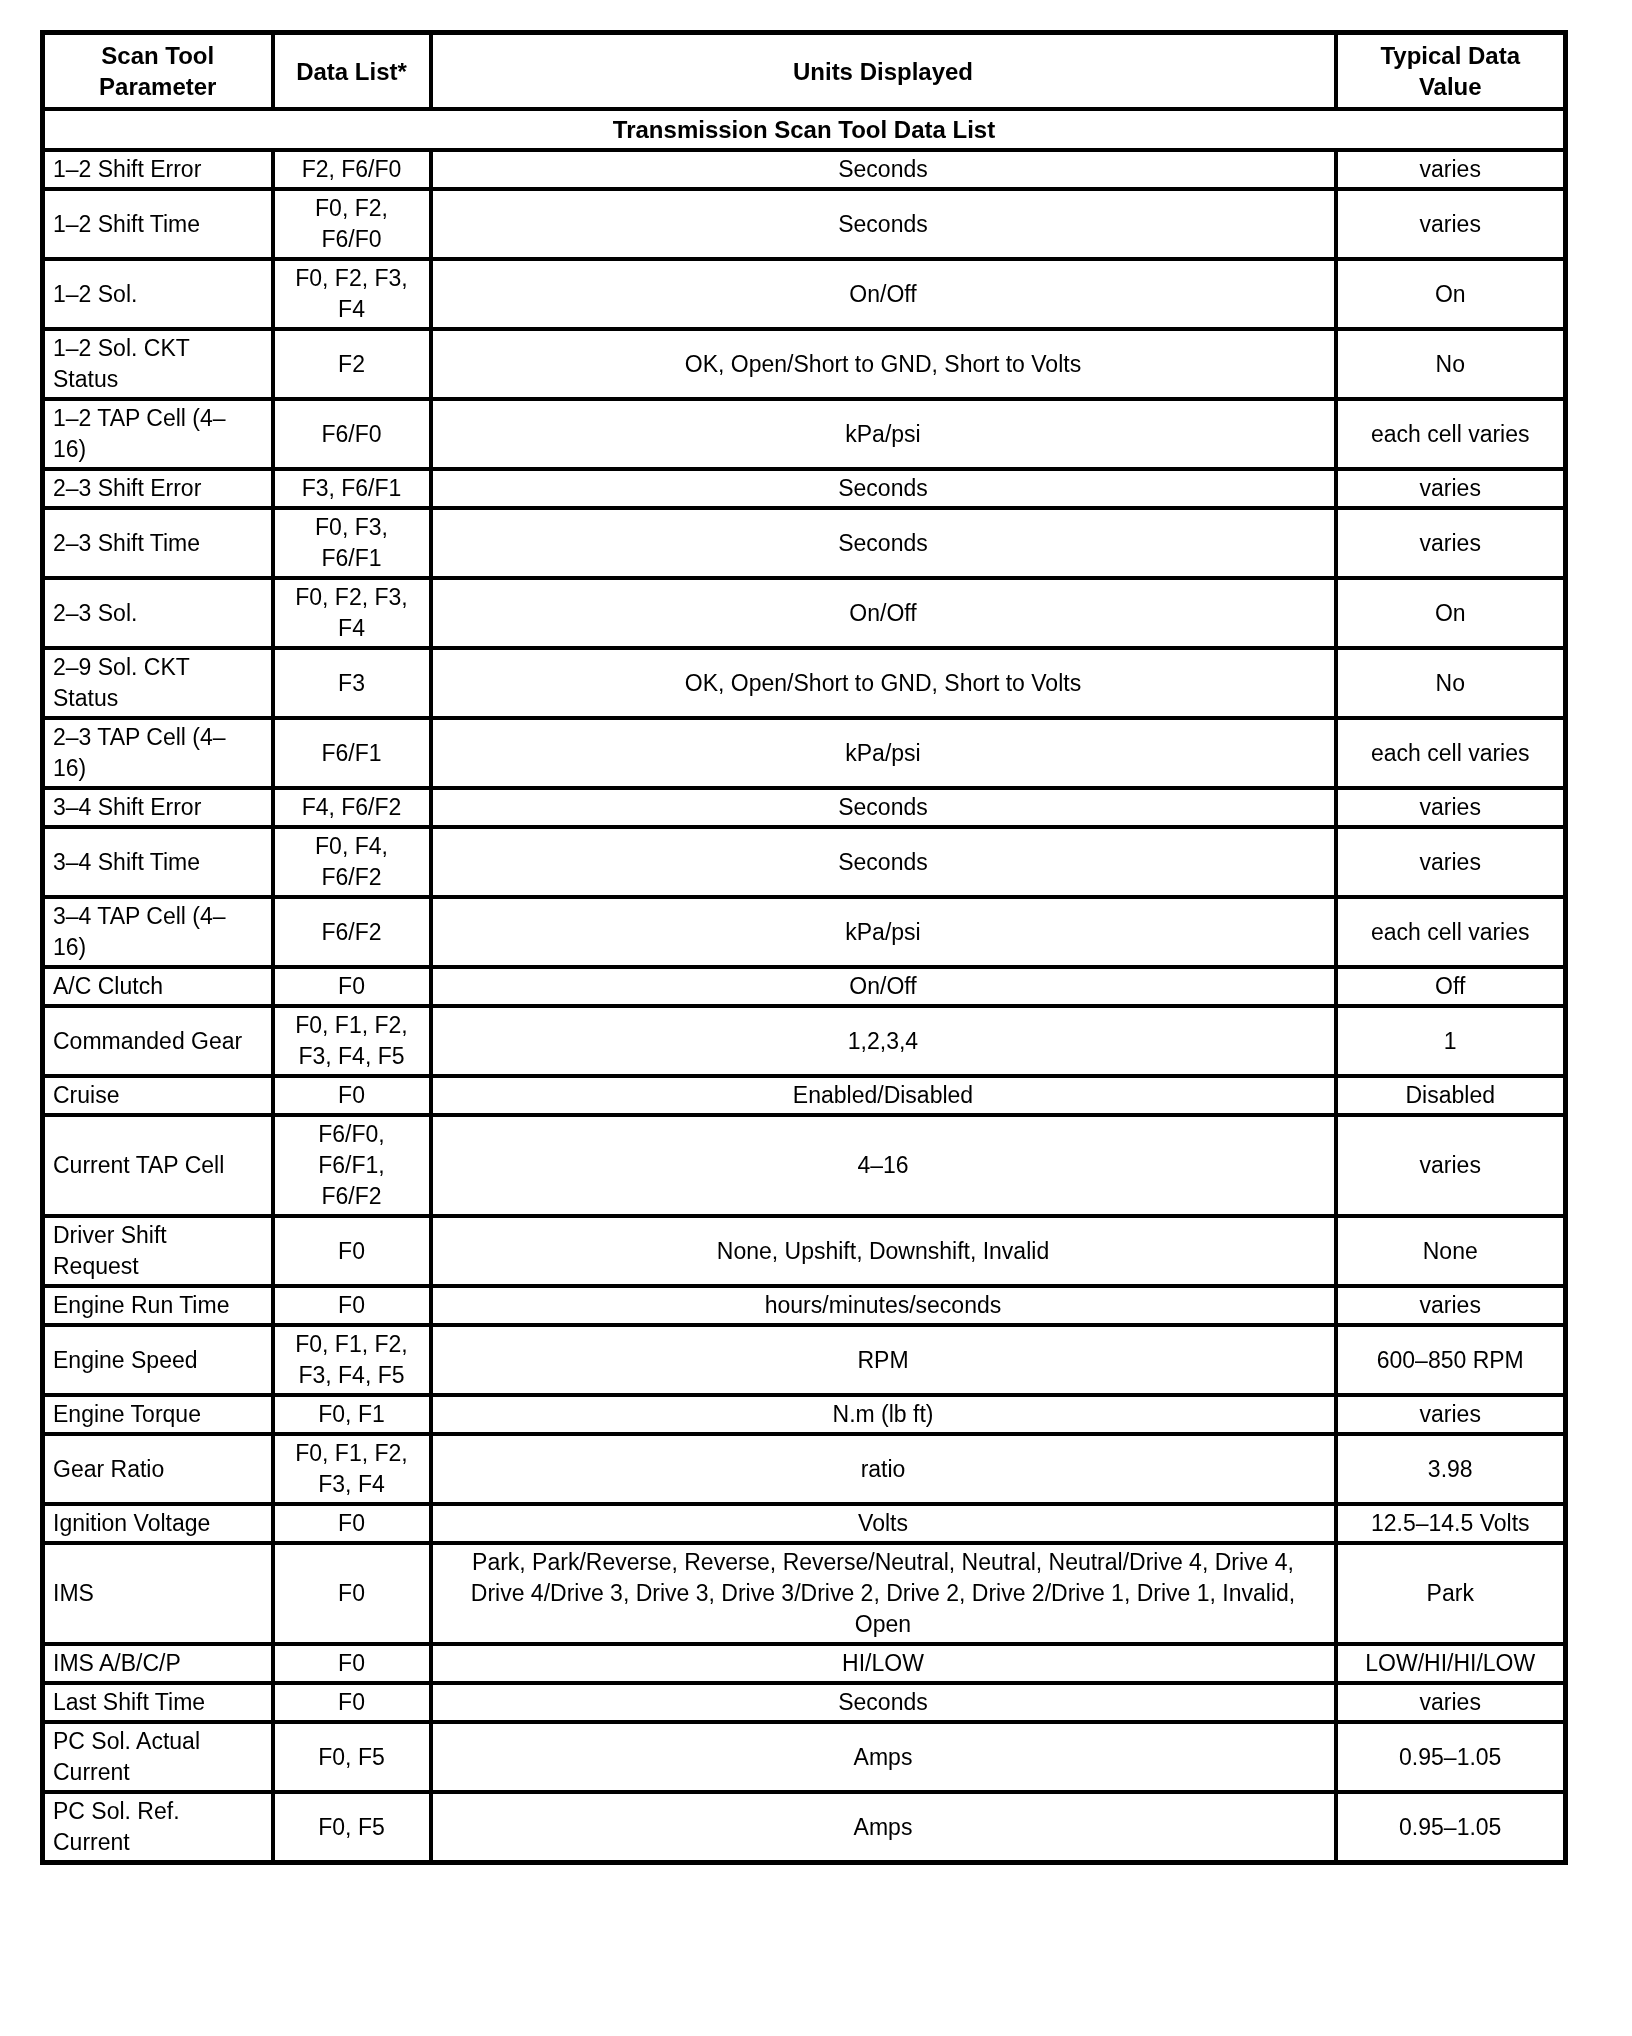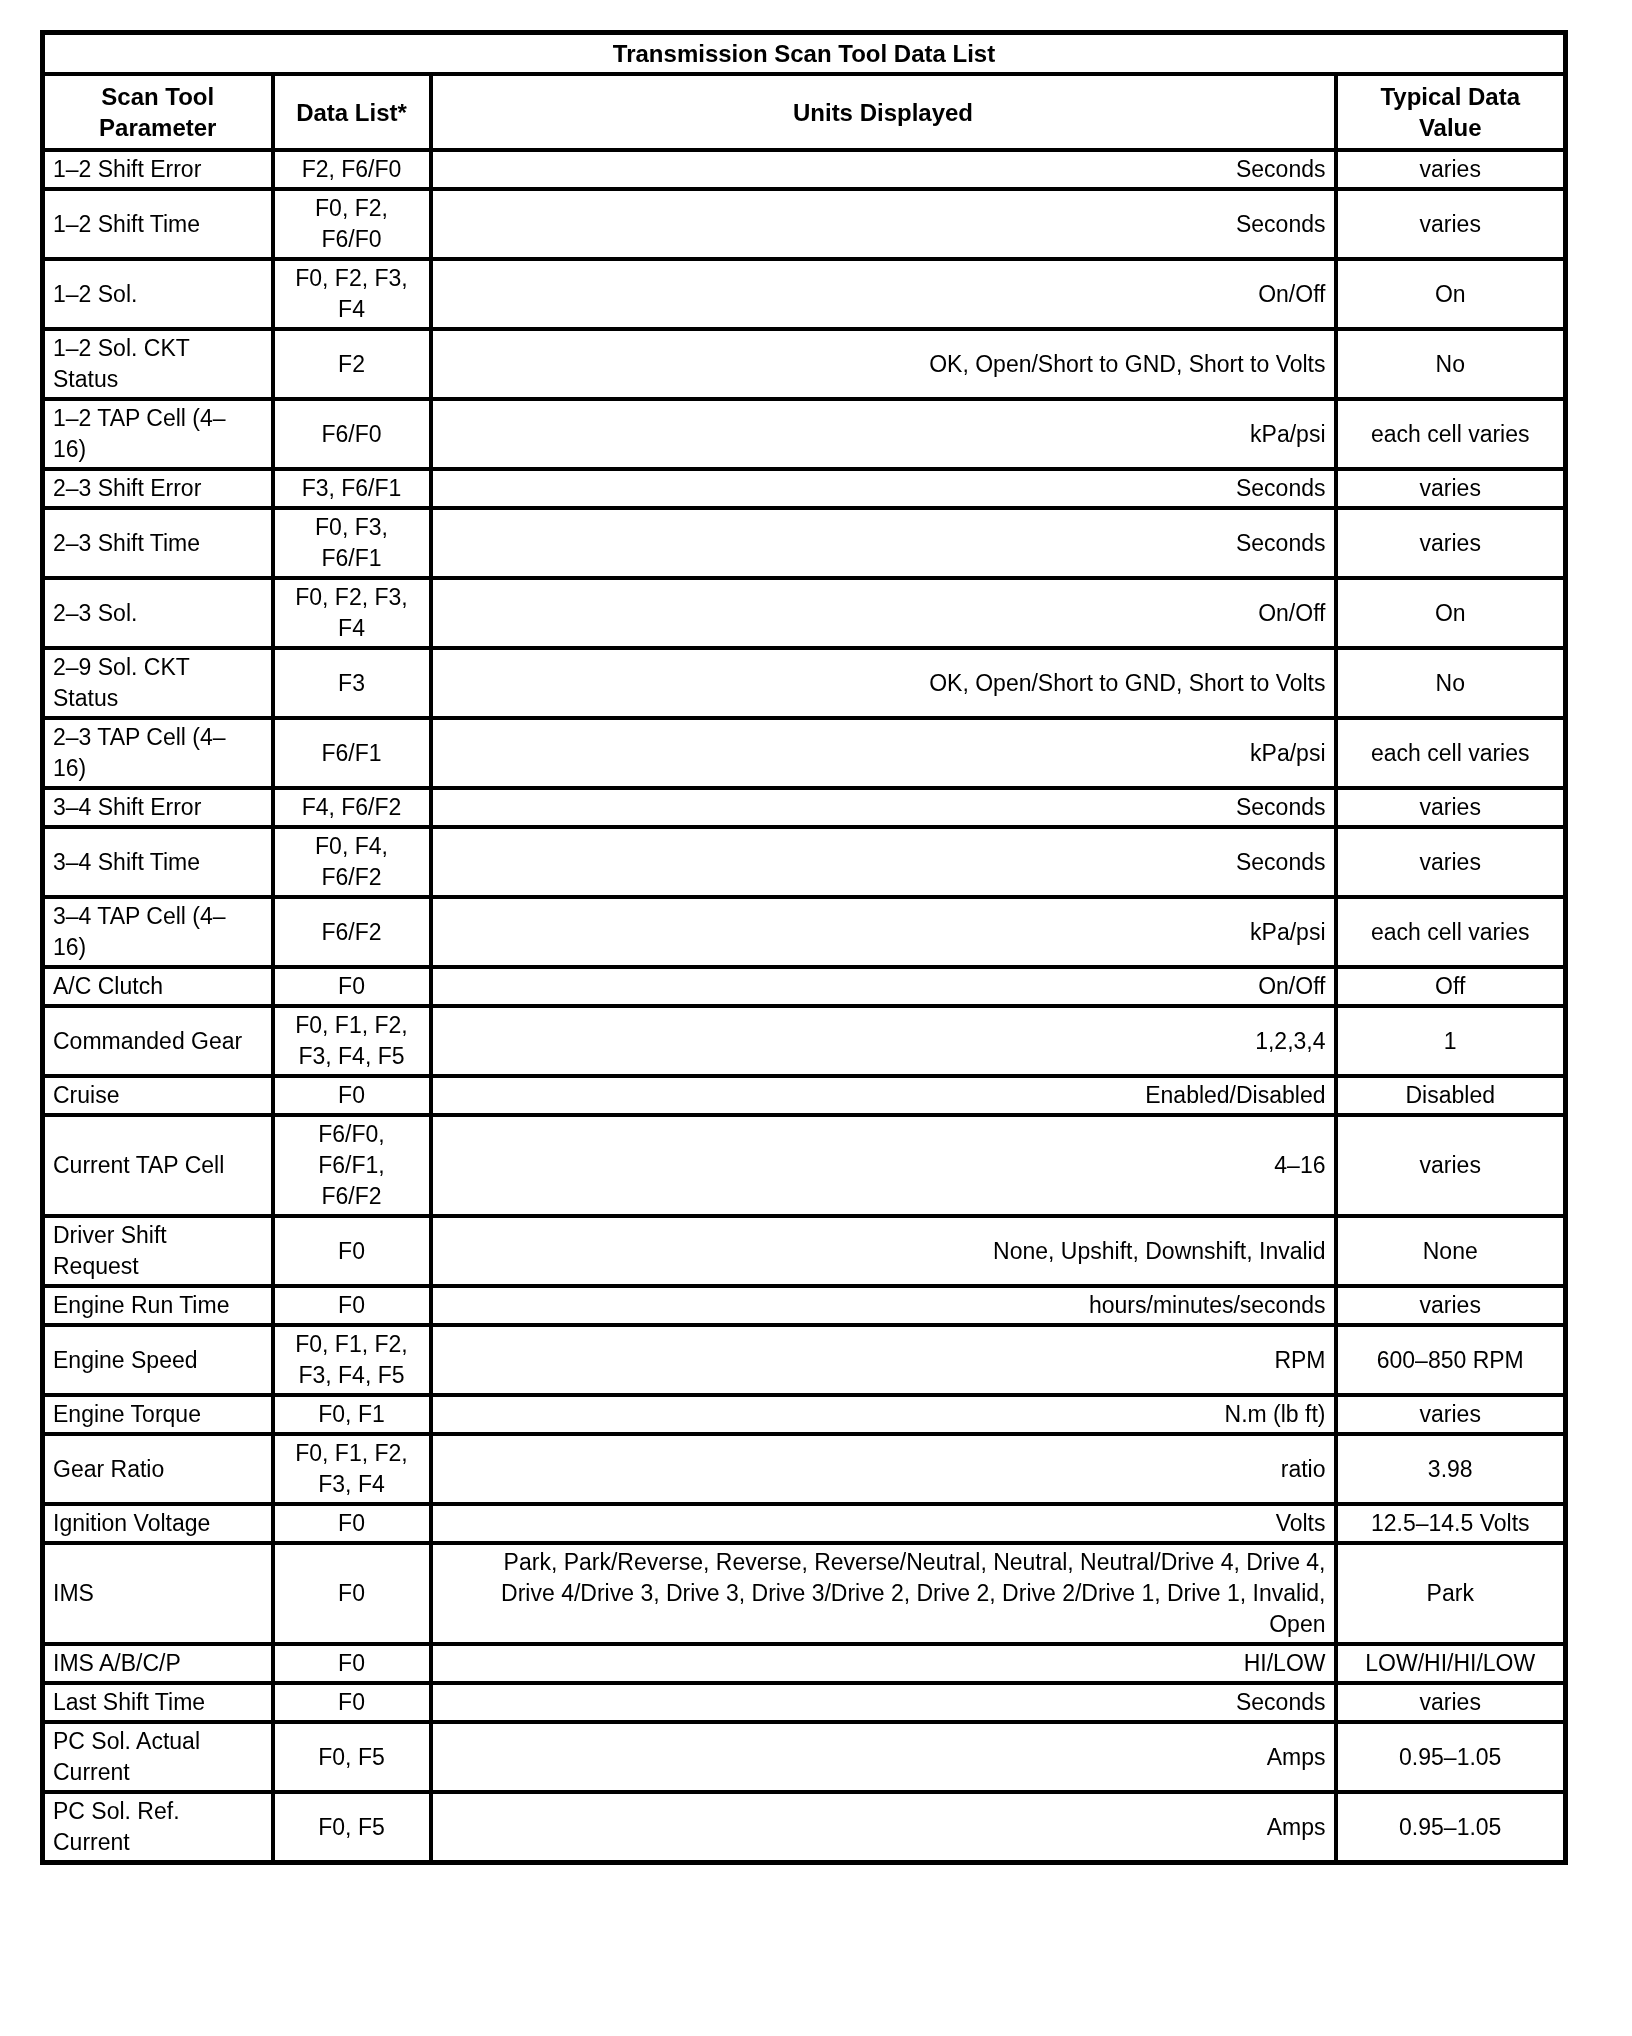--- a/index.html
+++ b/index.html
@@ -40,45 +40,45 @@
   }
   .scan-table th {
     font-weight: bold;
     font-size: 24px;
     line-height: 31px;
     text-align: center;
     padding: 5px 4px;
   }
   .col-param { text-align: left; }
   .col-list  { text-align: center; }
-  .col-units { text-align: right; }
+  .col-units { text-align: center; }
   .col-value { text-align: center; }
 </style>
 </head>
 <body>
 
 <table class="scan-table">
   <colgroup>
     <col style="width:230px">
     <col style="width:158px">
     <col style="width:905px">
     <col style="width:230px">
   </colgroup>
   <thead>
     <tr>
-      <td class="title-cell" colspan="4">Transmission Scan Tool Data List</td>
-    </tr>
-    <tr>
       <th>Scan Tool
 Parameter</th>
       <th>Data List*</th>
       <th>Units Displayed</th>
       <th>Typical Data
 Value</th>
     </tr>
+    <tr>
+      <td class="title-cell" colspan="4">Transmission Scan Tool Data List</td>
+    </tr>
   </thead>
   <tbody>
       <tr>
         <td class="col-param">1–2 Shift Error</td>
         <td class="col-list">F2, F6/F0</td>
         <td class="col-units">Seconds</td>
         <td class="col-value">varies</td>
       </tr>
       <tr>
         <td class="col-param">1–2 Shift Time</td>

